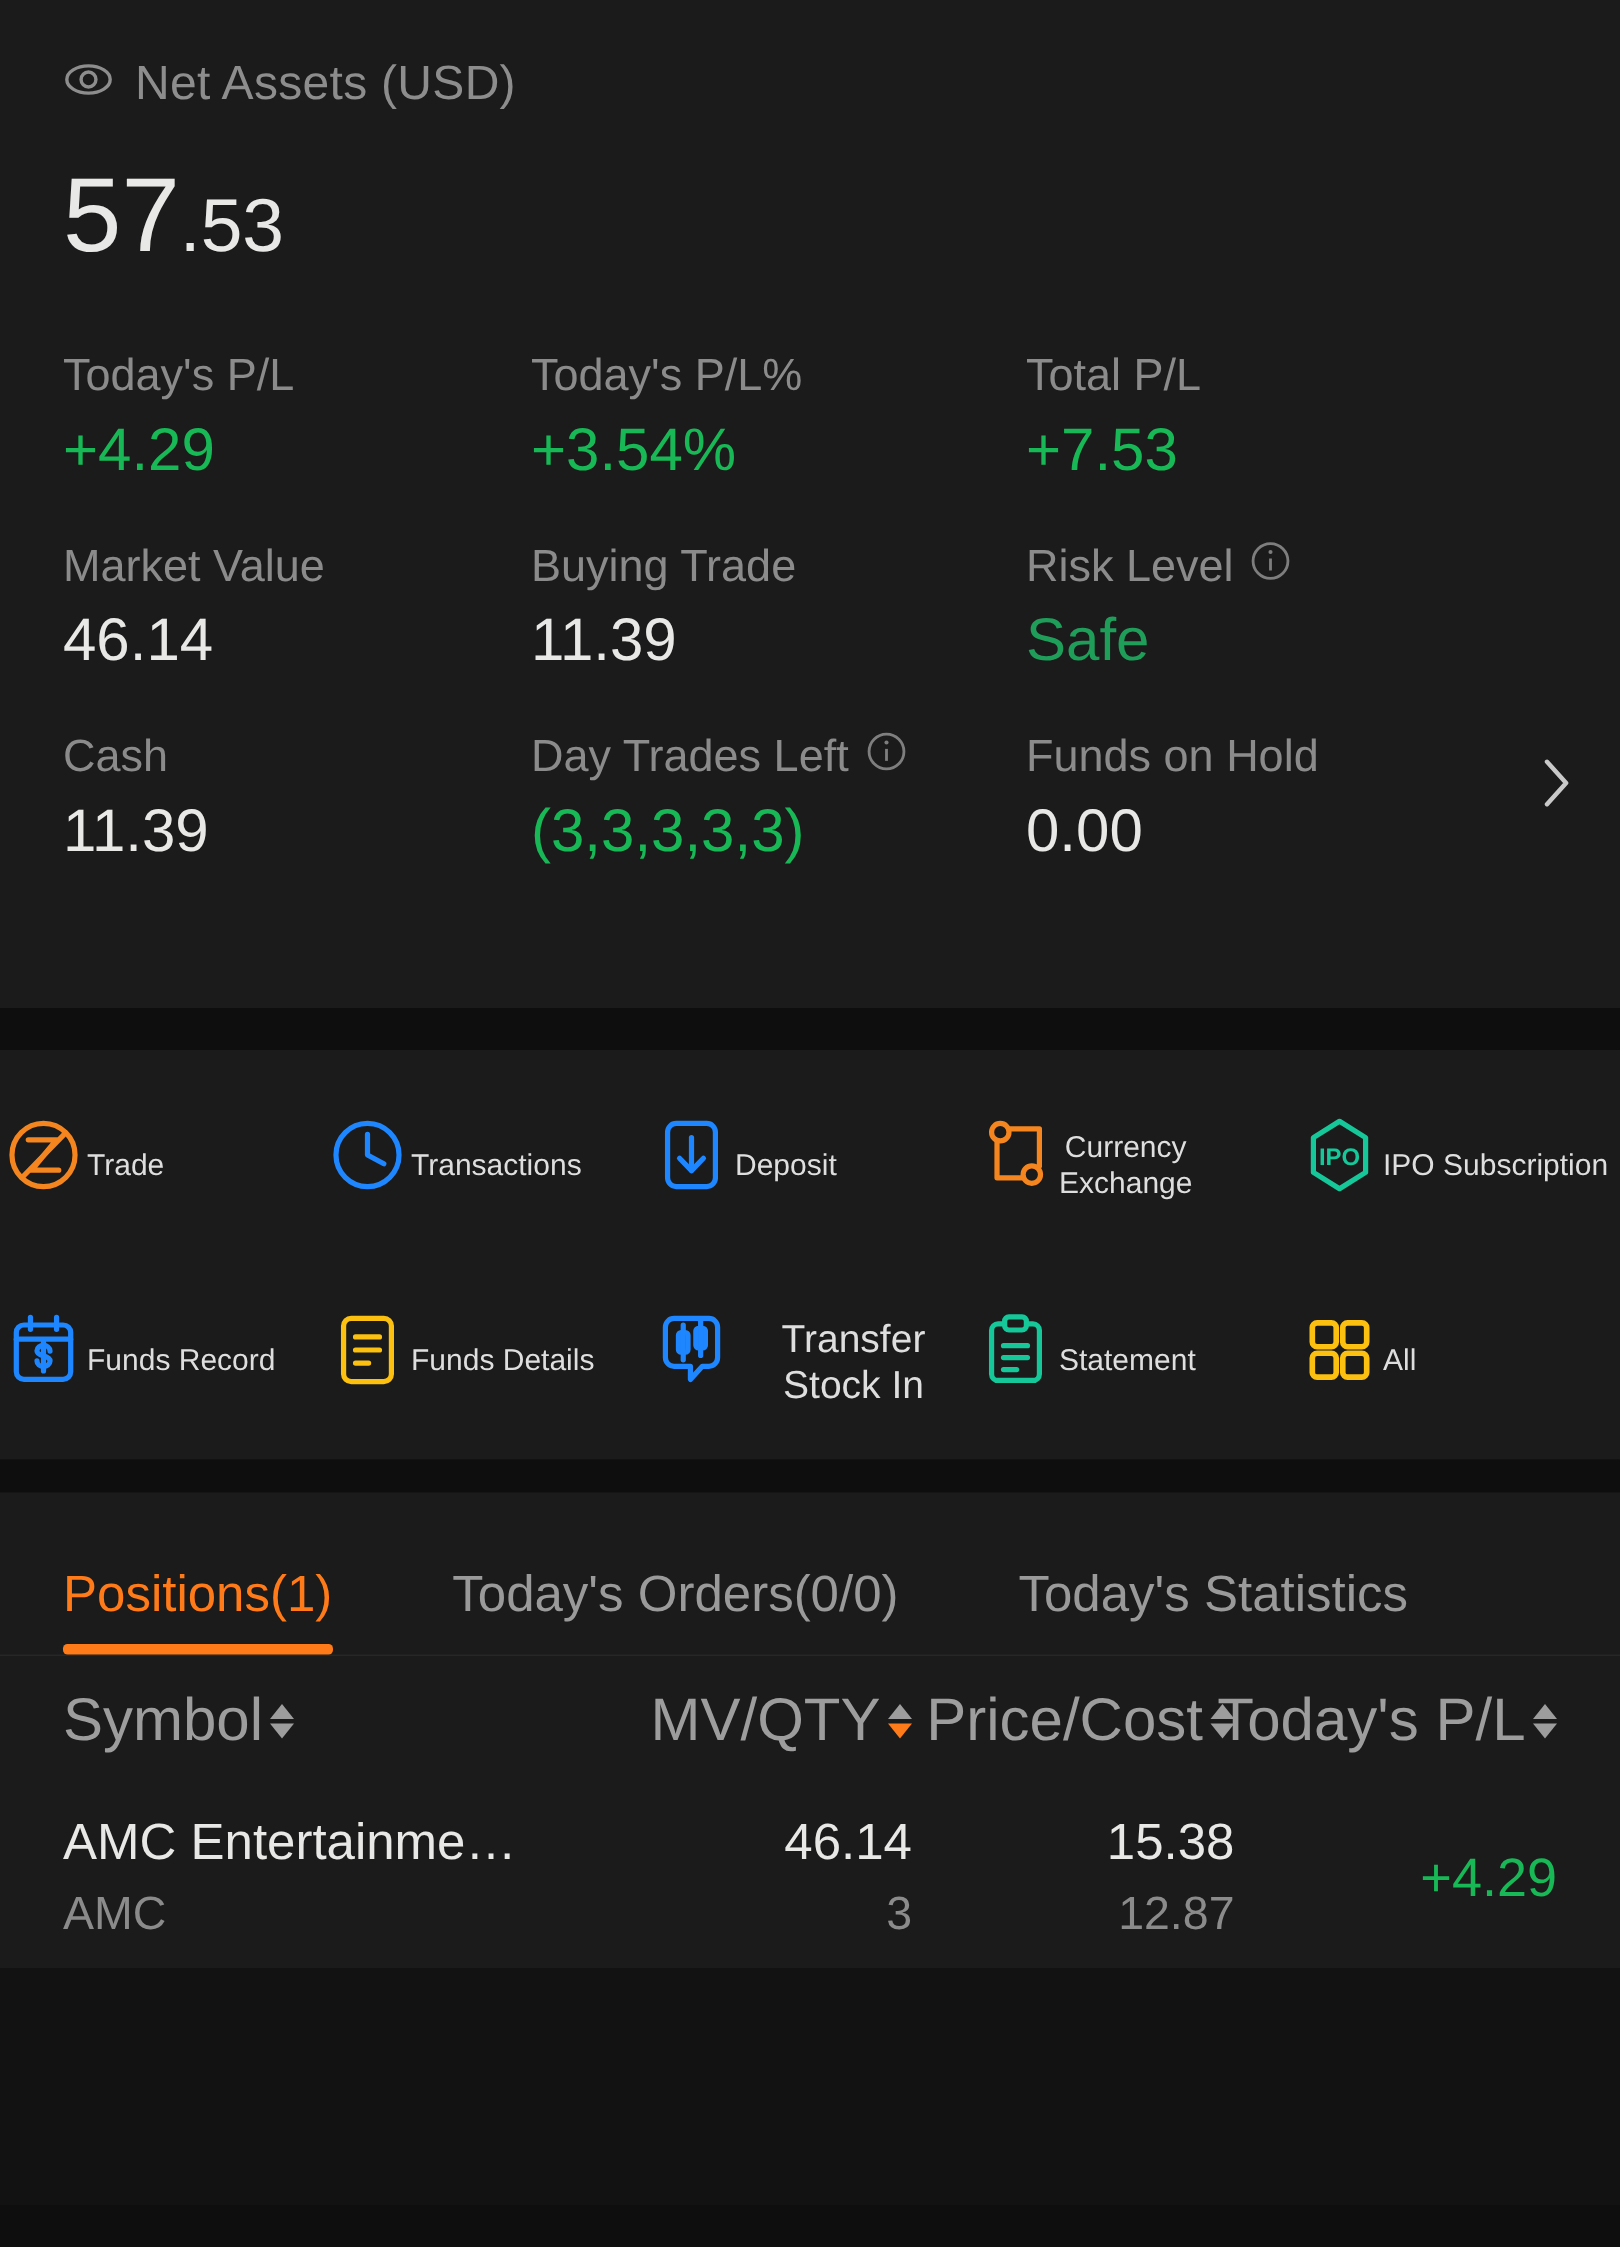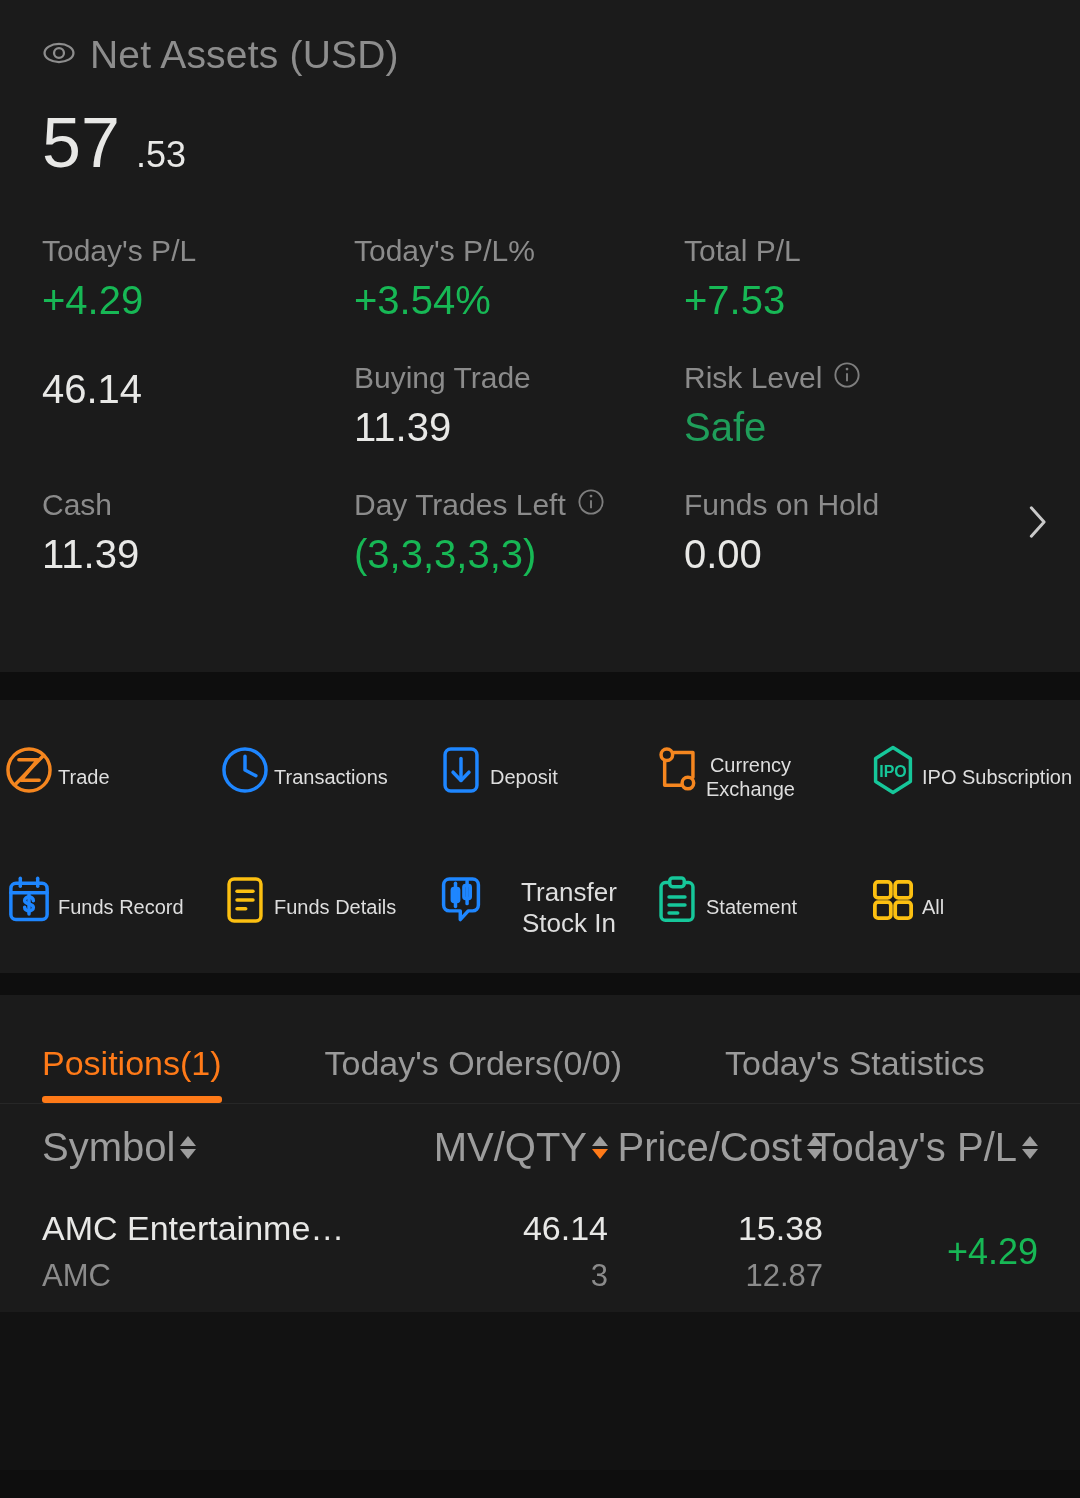--- a/index.html
+++ b/index.html
@@ -26,33 +26,33 @@
   }
   .netassets-row {
     display: flex;
     align-items: center;
     gap: 14px;
     height: 46px;
   }
   .eye-icon { display: block; }
   .netassets-label {
     color: #8d8d8d;
-    font-size: 39px;
+    font-size: 32px;
     letter-spacing: .2px;
   }
   .netassets-value {
     margin-top: 30px;
     color: #e8e8e6;
     font-size: 70px;
     font-weight: 400;
     line-height: 1;
     display: flex;
     align-items: baseline;
   }
-  .netassets-value .cents { font-size: 36px; margin-left: 16px; }
+  .netassets-value .cents { font-size: 50px; }
 
   .stat-grid {
     margin-top: 54px;
     display: grid;
     grid-template-columns: 312px 330px 1fr;
     row-gap: 31px;
   }
   .stat-label {
     color: #8b8b8b;
     font-size: 30px;
@@ -113,21 +113,21 @@
   }
   .shortcut .caption.small { font-size: 26px; }
   .shortcut-row.row2 { margin-top: 46px; }
 
   
   .tabs-wrap { background: #1b1b1b; }
   .tabs {
     display: flex;
     align-items: flex-end;
     padding: 26px 42px 0 42px;
-    gap: 103px;
+    gap: 80px;
     height: 108px;
   }
   .tab {
     position: relative;
     color: #9a9a9a;
     font-size: 34px;
     padding-bottom: 20px;
   }
   .tab.active { color: #ff7a18; }
   .tab.active::after {
@@ -254,20 +254,23 @@
         <div class="stat-value pos">+3.54%</div>
       </div>
       <div class="stat-cell">
         <div class="stat-label">
           <span>Total P/L</span>
         </div>
         <div class="stat-value pos">+7.53</div>
       </div>
 
       <div class="stat-cell">
+        <div class="stat-label">
+          <span>Market Value</span>
+        </div>
         <div class="stat-value">46.14</div>
       </div>
       <div class="stat-cell">
         <div class="stat-label">
           <span>Buying Trade</span>
         </div>
         <div class="stat-value">11.39</div>
       </div>
       <div class="stat-cell">
         <div class="stat-label">

